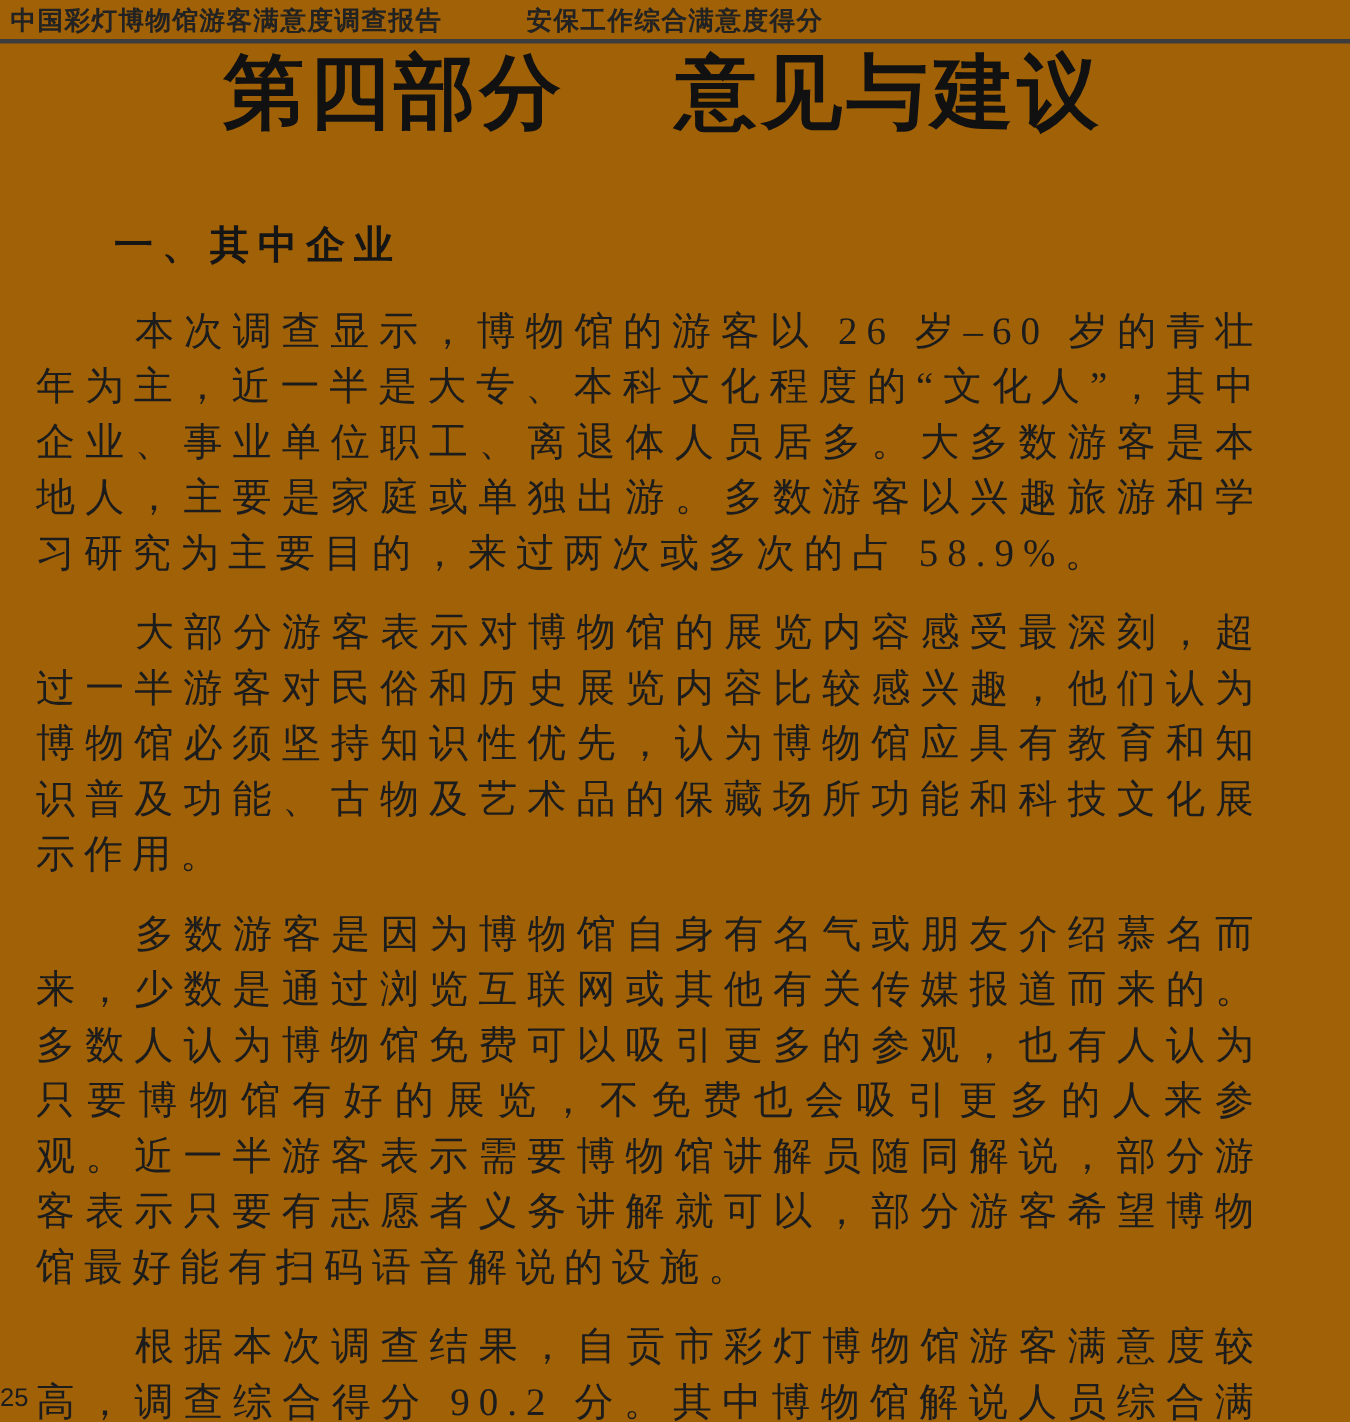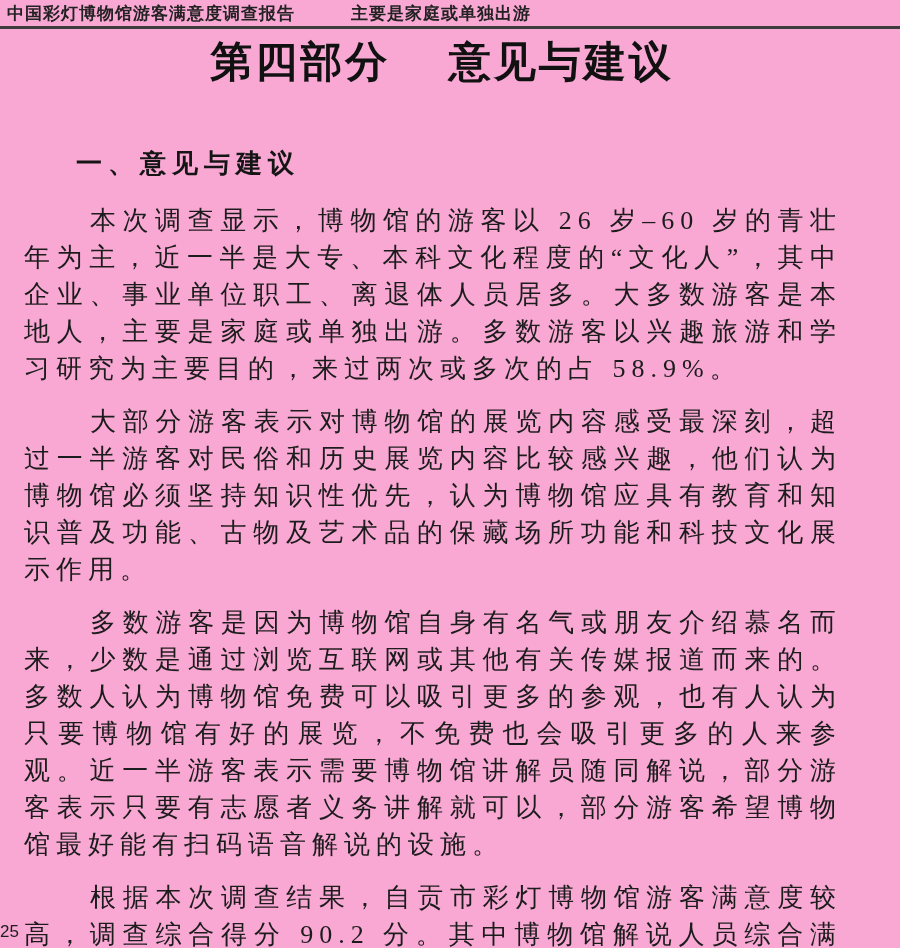--- a/index.html
+++ b/index.html
@@ -4,21 +4,21 @@
 <style>
   html, body {
     margin: 0;
     padding: 0;
     background: #ffffff;
   }
   .page {
     position: relative;
     width: 900px;
     height: 948px;
-    background: #f9a8d4;
+    background: #a16207;
     color: #1b1b1b;
     font-family: "Liberation Serif", serif;
     overflow: hidden;
     box-sizing: border-box;
   }
   
   .page-header {
     display: flex;
     align-items: flex-start;
     column-gap: 56px;
@@ -35,21 +35,21 @@
     border-top: 3px solid #3d3d3d;
     margin: 2px 0 0 0;
     width: 100%;
   }
   
   .document-title {
     margin: 8px 40px 0 4px;
     text-align: center;
     font-family: "Liberation Serif", serif;
     font-weight: 700;
-    font-size: 42px;
+    font-size: 54px;
     line-height: 50px;
     letter-spacing: 3px;
     color: #111111;
     padding-left: 20px;
   }
   
   .section-heading {
     margin: 62px 0 0 76px;
     font-family: "Liberation Serif", serif;
     font-weight: 700;
@@ -84,28 +84,28 @@
     color: #1c1c1c;
   }
 </style>
 </head>
 <body>
 
 <div class="page">
 
   <div class="page-header">
     <span>中国彩灯博物馆游客满意度调查报告</span>
-    <span>主要是家庭或单独出游</span>
+    <span>安保工作综合满意度得分</span>
   </div>
 
   <hr class="header-rule">
 
   <h1 class="document-title">第四部分　 意见与建议</h1>
 
-  <h2 class="section-heading">一、意见与建议</h2>
+  <h2 class="section-heading">一、其中企业</h2>
 
   <div class="body-text">
     <p>本次调查显示，博物馆的游客以 26 岁–60 岁的青壮年为主，近一半是大专、本科文化程度的“文化人”，其中企业、事业单位职工、离退体人员居多。大多数游客是本地人，主要是家庭或单独出游。多数游客以兴趣旅游和学习研究为主要目的，来过两次或多次的占 58.9%。</p>
     <p>大部分游客表示对博物馆的展览内容感受最深刻，超过一半游客对民俗和历史展览内容比较感兴趣，他们认为博物馆必须坚持知识性优先，认为博物馆应具有教育和知识普及功能、古物及艺术品的保藏场所功能和科技文化展示作用。</p>
     <p>多数游客是因为博物馆自身有名气或朋友介绍慕名而来，少数是通过浏览互联网或其他有关传媒报道而来的。多数人认为博物馆免费可以吸引更多的参观，也有人认为只要博物馆有好的展览，不免费也会吸引更多的人来参观。近一半游客表示需要博物馆讲解员随同解说，部分游客表示只要有志愿者义务讲解就可以，部分游客希望博物馆最好能有扫码语音解说的设施。</p>
     <p>根据本次调查结果，自贡市彩灯博物馆游客满意度较高，调查综合得分 90.2 分。其中博物馆解说人员综合满意度得分 91.5 分，安保工作综合满意度得分 90.2 分，服务工作和服务水平综合满意度得分 90.1 分，服务人员综合满意</p>
   </div>
 
   <div class="page-footer">
     <span class="page-number">25</span>

